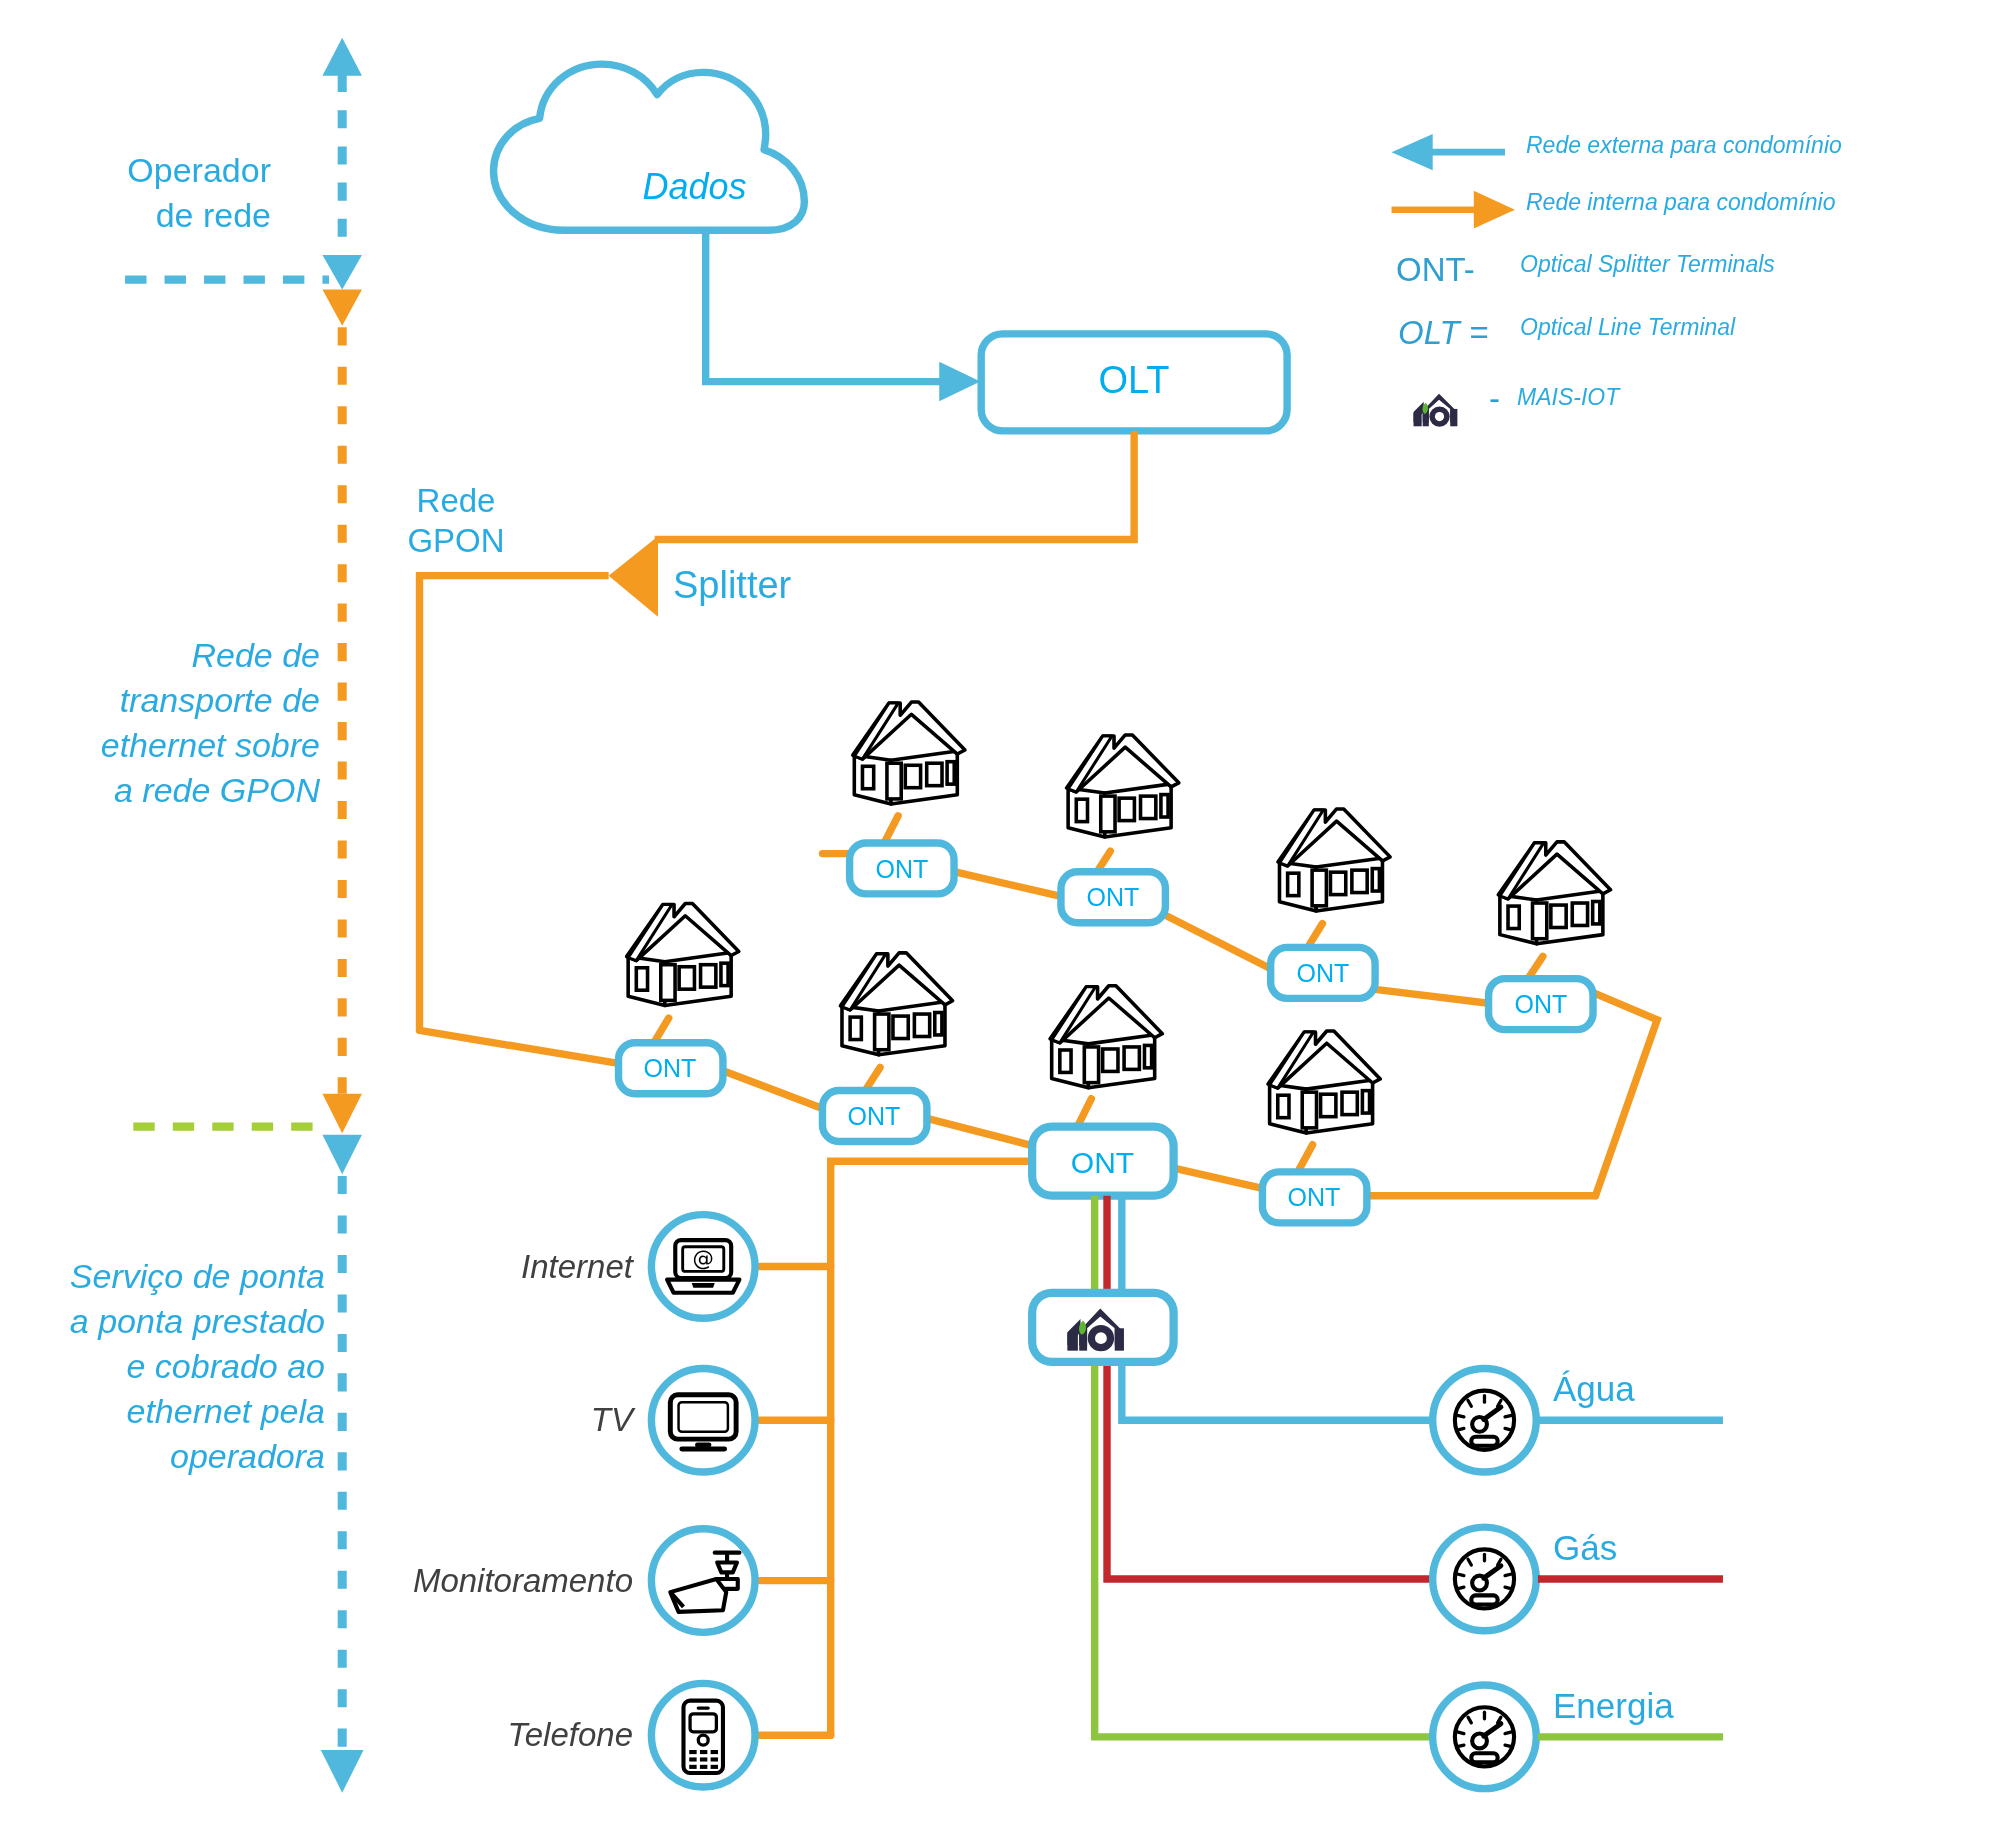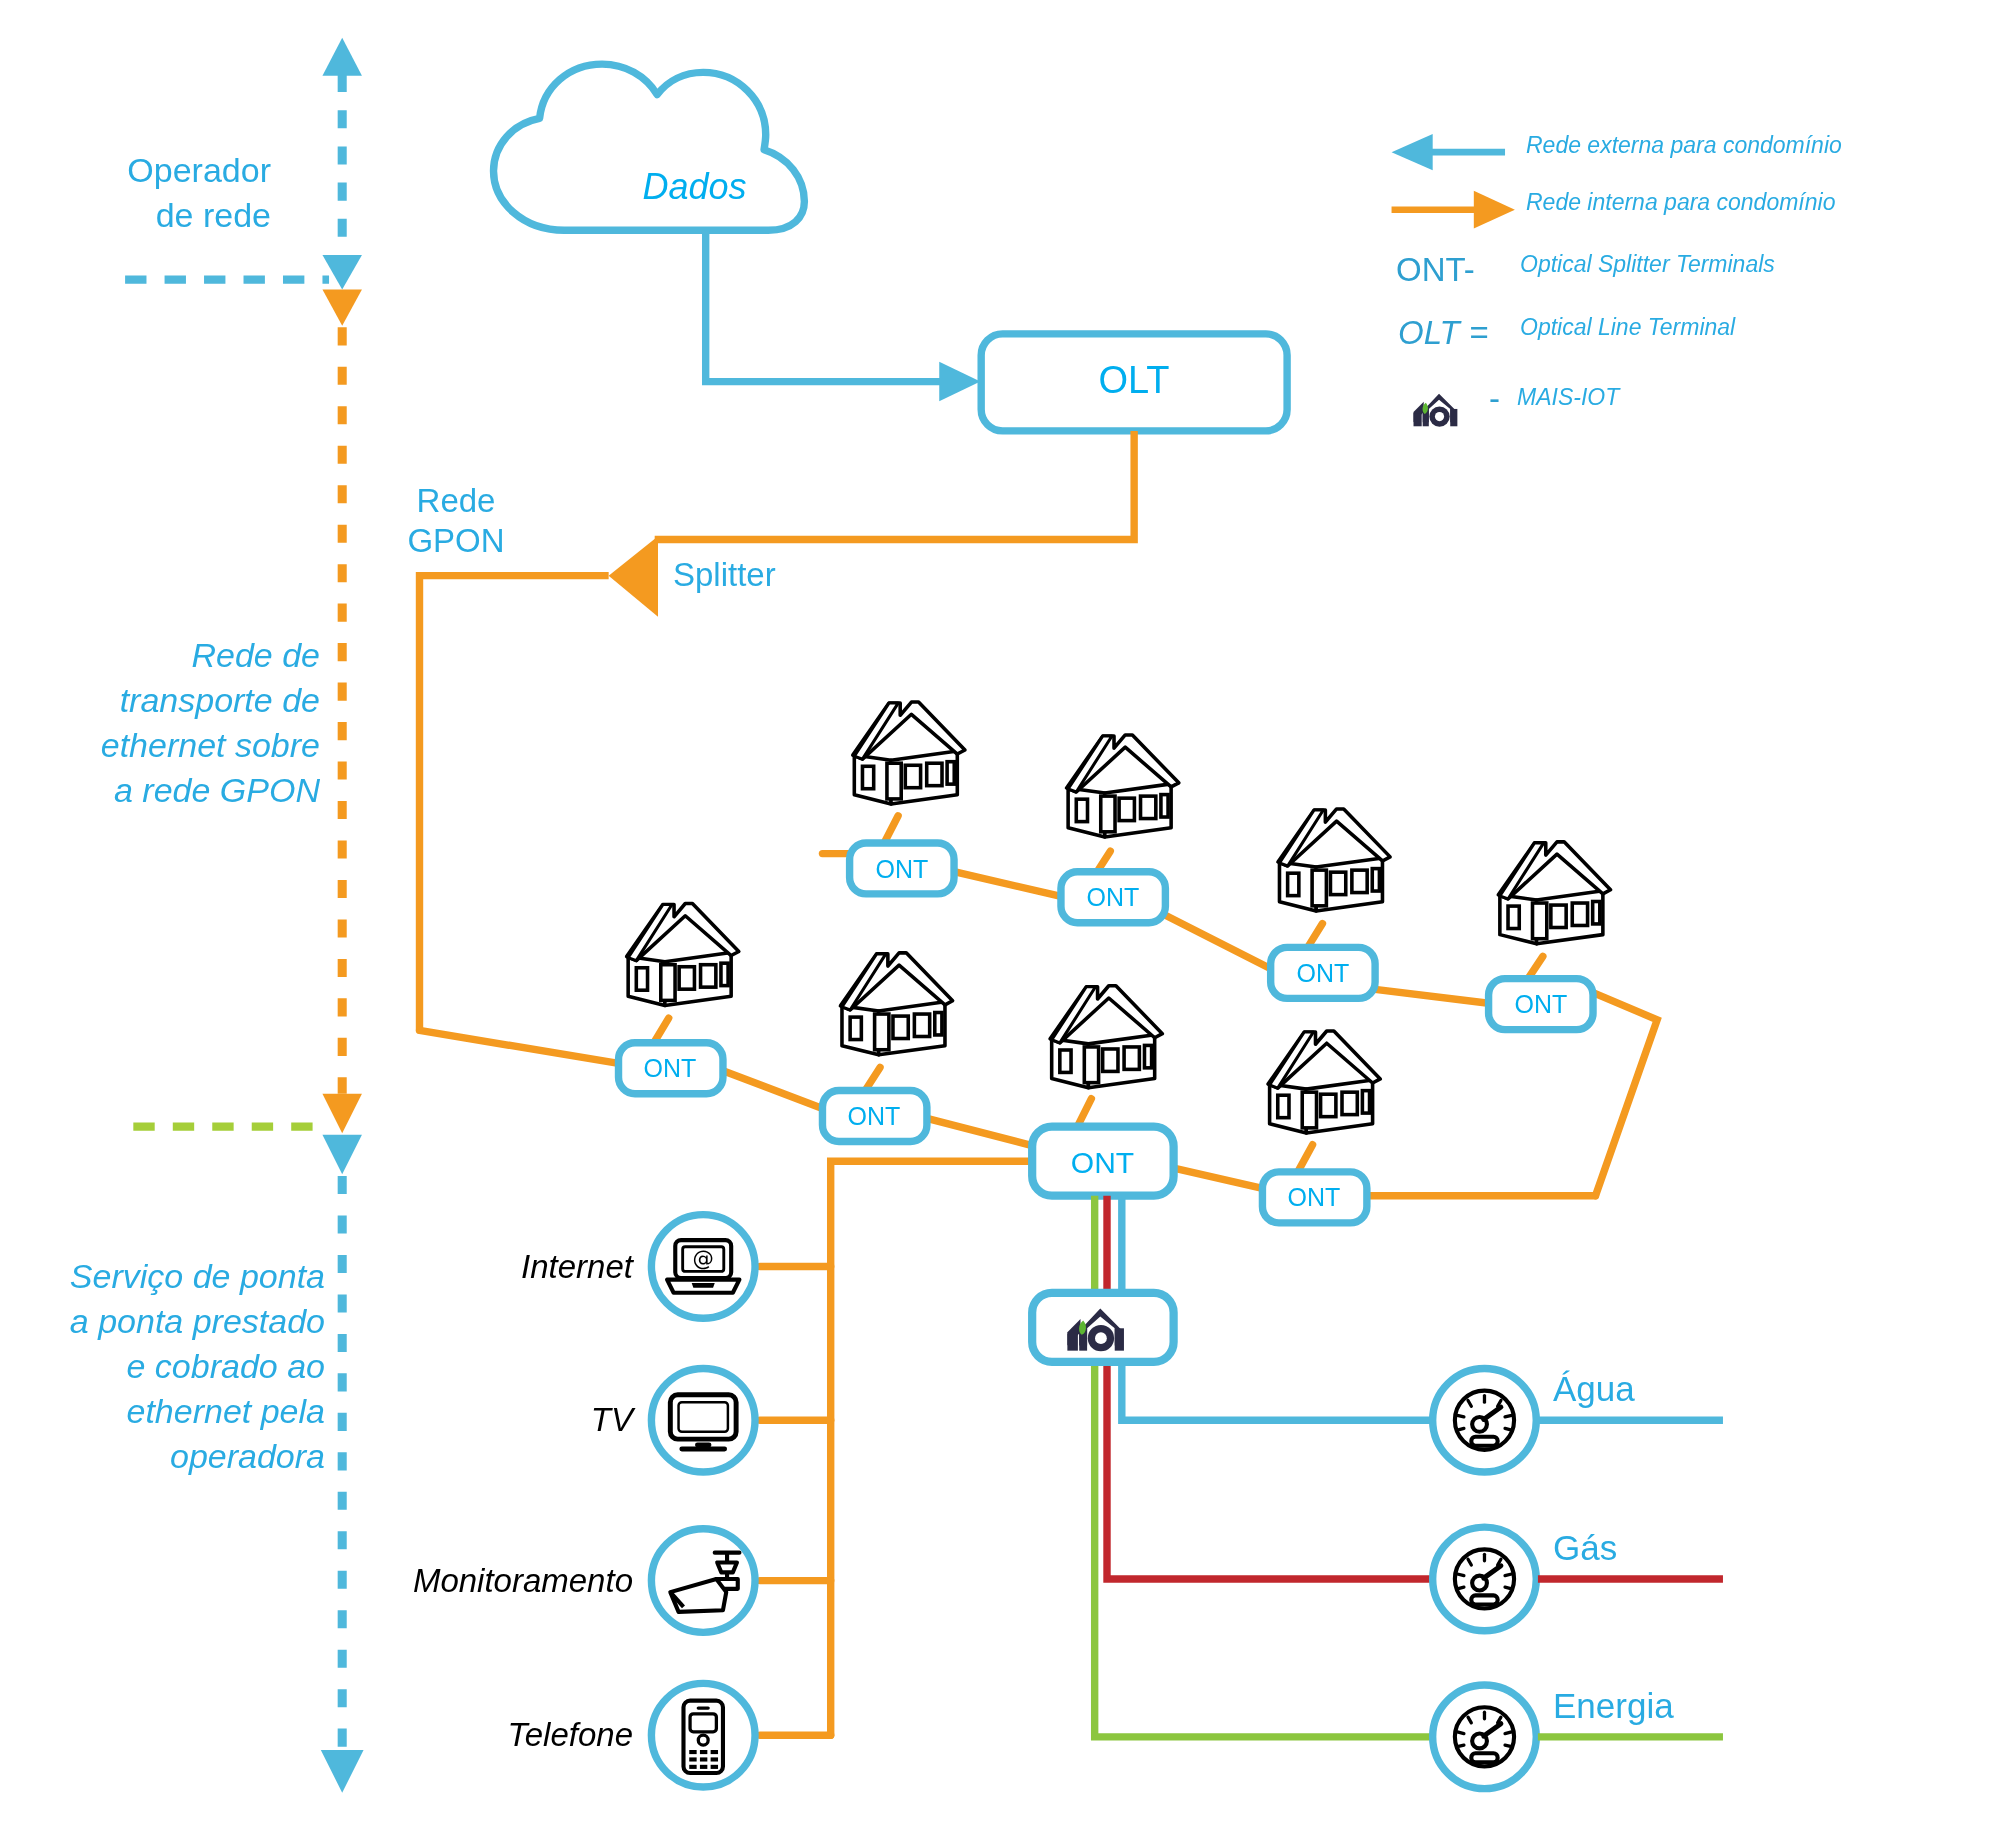--- a/index.html
+++ b/index.html
@@ -3,26 +3,26 @@
 <meta charset="utf-8">
 <style>
   html,body{margin:0;padding:0;background:#ffffff;}
   body{font-family:"Liberation Sans", sans-serif;}
   #stage{position:relative;width:2015px;height:1838px;background:#fff;overflow:hidden;}
   #svgroot{position:absolute;left:0;top:0;width:2015px;height:1838px;}
   .band-label{font-style:italic;font-size:34px;line-height:1.32;text-align:right;color:#29ABE2;}
   .band-label.plain{font-style:normal;}
   .legend-text{font-style:italic;font-size:23px;color:#29ABE2;white-space:nowrap;}
   .legend-abbr{font-style:normal;font-size:33px;color:#2e9fd0;white-space:nowrap;}
-  .svc-text{font-style:italic;font-size:33px;color:#000000;white-space:nowrap;}
+  .svc-text{font-style:italic;font-size:33px;color:#404040;white-space:nowrap;}
   .meter-text{font-style:normal;font-size:35px;color:#29ABE2;white-space:nowrap;}
   .ont-label{position:absolute;font-size:25px;color:#00AEEF;text-align:center;}
   .olt-label{position:absolute;font-size:38px;color:#00AEEF;text-align:center;}
   .dados-label{position:absolute;font-style:italic;font-size:36px;color:#00AEEF;text-align:center;}
-  .splitter-label{position:absolute;font-size:33px;color:#29ABE2;white-space:nowrap;}
+  .splitter-label{position:absolute;font-size:38px;color:#29ABE2;white-space:nowrap;margin-top:8px;}
   .gpon-label{position:absolute;font-size:33px;color:#29ABE2;text-align:center;line-height:1.2;}
 </style>
 </head>
 <body>
 
 <div id="stage">
 
 <svg id="svgroot" viewBox="0 0 2450 2235">
   <defs>
     <g id="house-glyph">

